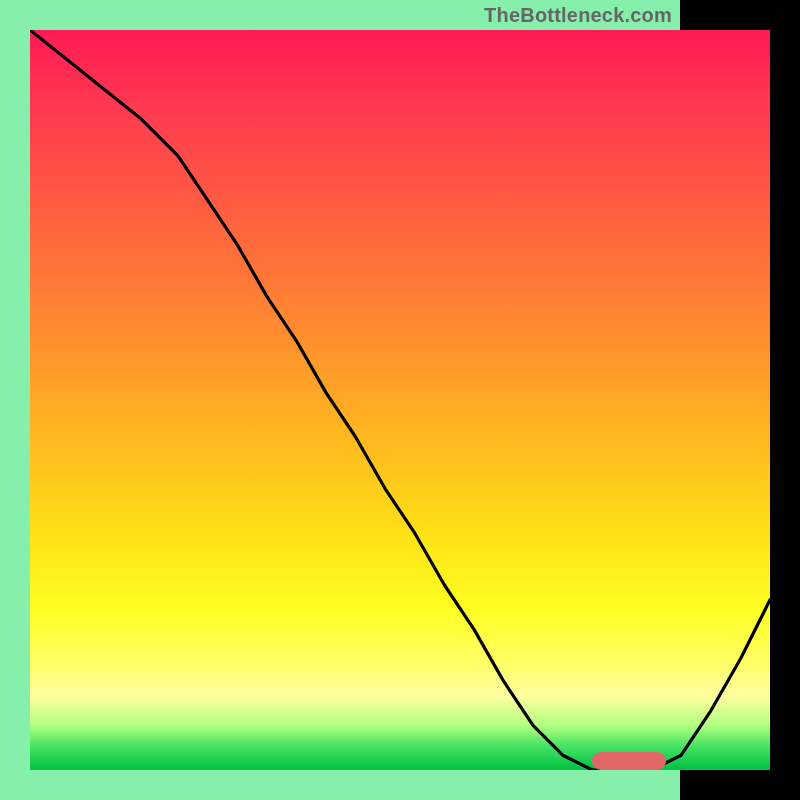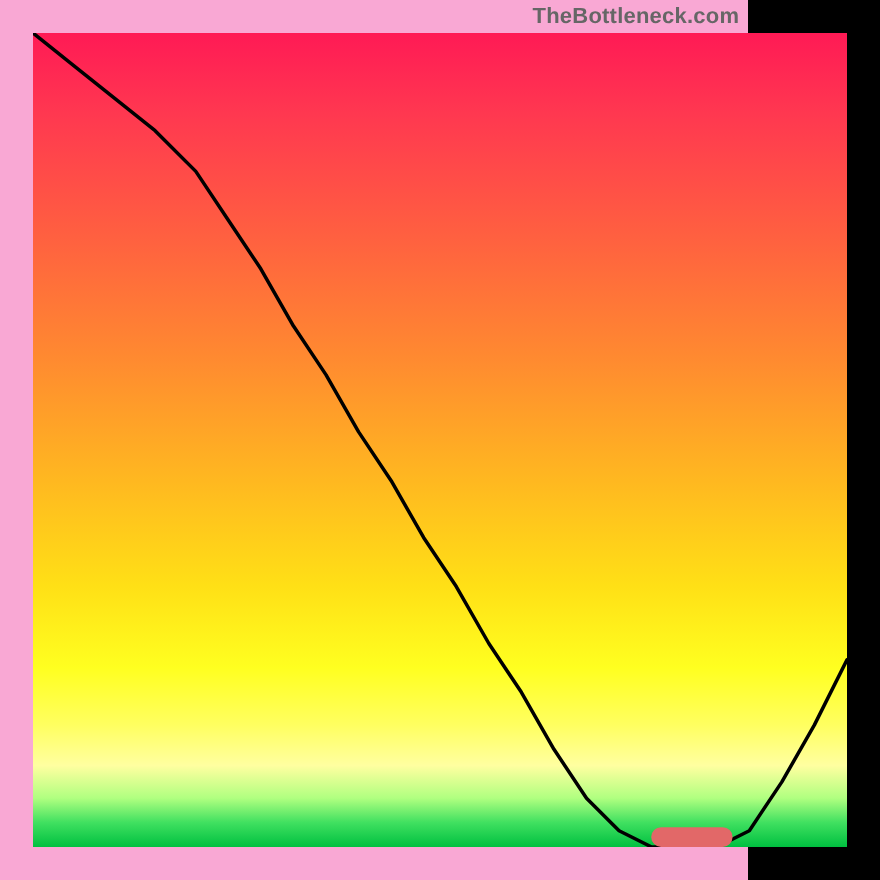--- a/index.html
+++ b/index.html
@@ -8,21 +8,21 @@
     width: 800px;
     height: 800px;
     background: #000;
     overflow: hidden;
     font-family: Arial, Helvetica, sans-serif;
   }
   .frame {
     position: relative;
     width: 680px;
     height: 800px;
-    background: #f9a8d4;
+    background: #86efac;
     text-align: center;
   }
   .plot-area {
     position: absolute;
     left: 30px;
     top: 30px;
     width: 740px;
     height: 740px;
     background: linear-gradient(
       to bottom,

